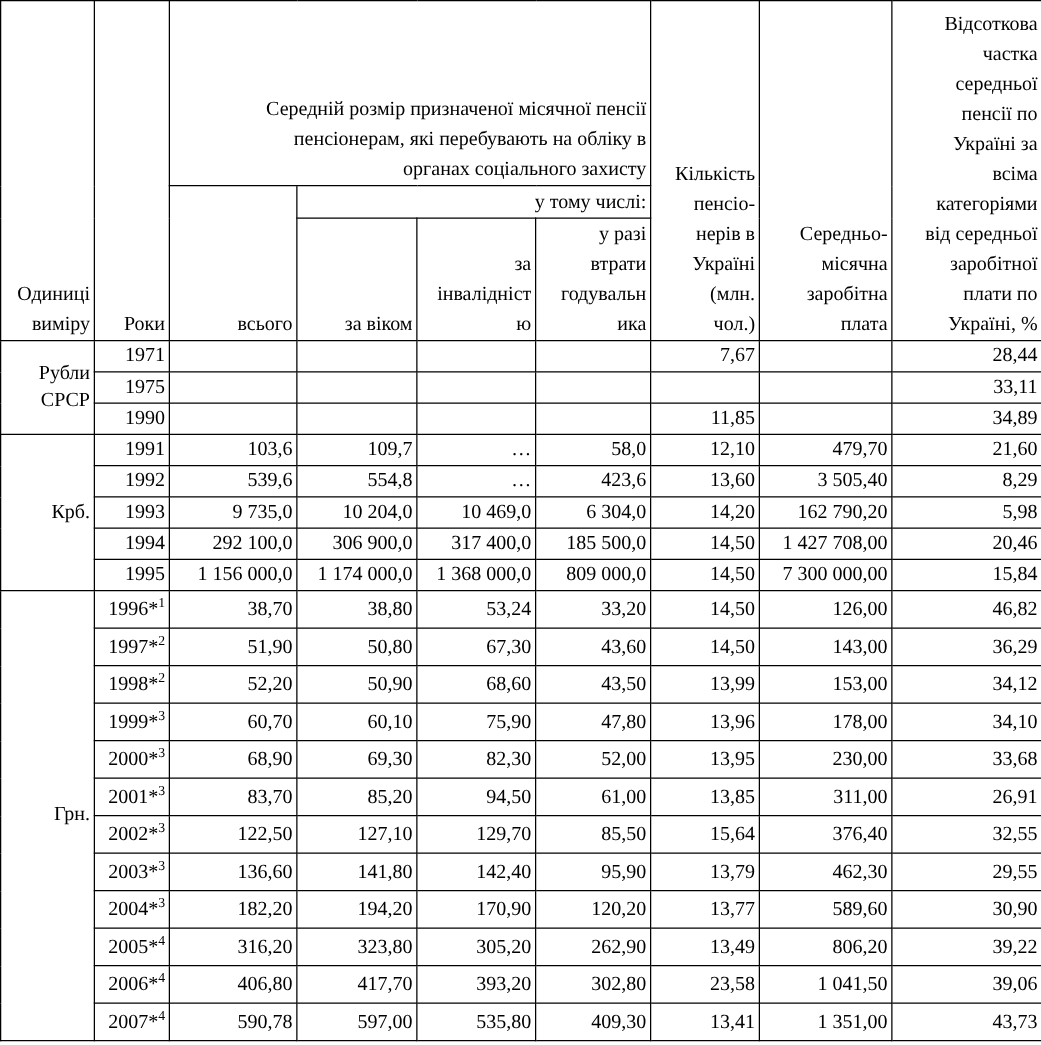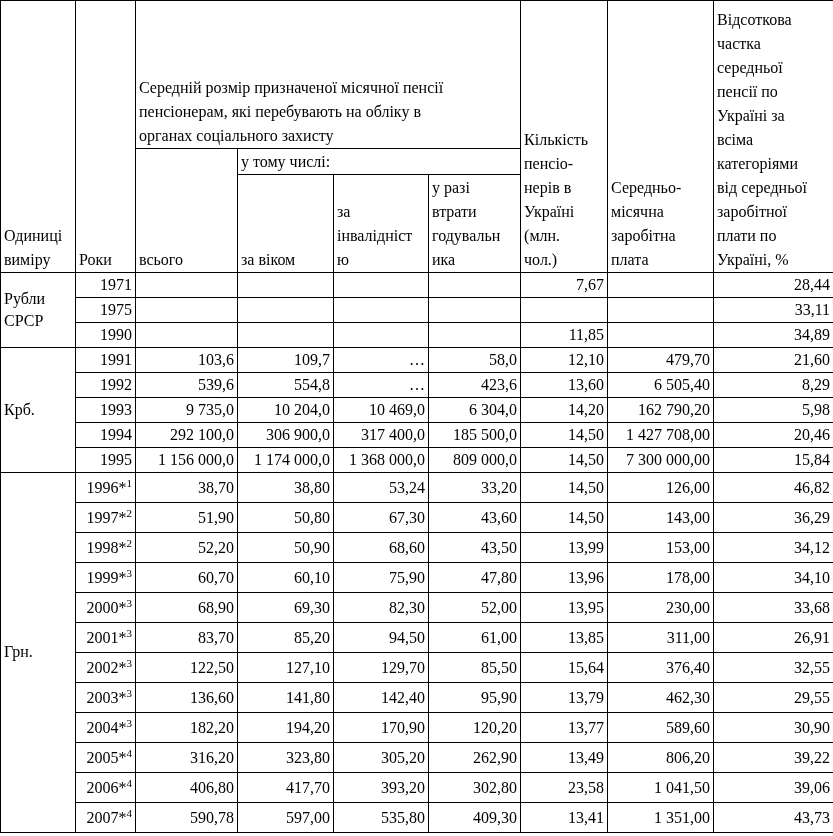--- a/index.html
+++ b/index.html
@@ -23,38 +23,38 @@
   table.pension-table td {
     border: 1px solid #000000;
     font-weight: normal;
     font-size: 16px;
     color: #000000;
     padding: 0 3px;
     overflow: hidden;
   }
   
   thead th {
-    text-align: left;
+    text-align: right;
     vertical-align: bottom;
     line-height: 1.5;
     white-space: pre-line;
     padding-bottom: 2px;
   }
   thead tr.hrow-1 { height: 148px; }
   thead tr.hrow-2 { height: 26px; }
   thead tr.hrow-3 { height: 98px; }
   th.including-cell {
     vertical-align: middle;
     padding-bottom: 0;
   }
   
   tbody tr.rub-row { height: 25px; }
   tbody tr.hrn-row { height: 30px; }
   td.unit-cell {
-    text-align: left;
+    text-align: right;
     vertical-align: middle;
     white-space: pre-line;
     line-height: 1.4;
   }
   td.year-cell {
     text-align: right;
     vertical-align: middle;
     white-space: nowrap;
   }
   td.year-cell sup {
@@ -173,21 +173,21 @@
           <td class="num-cell">479,70</td>
           <td class="num-cell">21,60</td>
         </tr>
         <tr class="rub-row">
           <td class="year-cell">1992</td>
           <td class="num-cell">539,6</td>
           <td class="num-cell">554,8</td>
           <td class="num-cell">…</td>
           <td class="num-cell">423,6</td>
           <td class="num-cell">13,60</td>
-          <td class="num-cell">6 505,40</td>
+          <td class="num-cell">3 505,40</td>
           <td class="num-cell">8,29</td>
         </tr>
         <tr class="rub-row">
           <td class="year-cell">1993</td>
           <td class="num-cell">9 735,0</td>
           <td class="num-cell">10 204,0</td>
           <td class="num-cell">10 469,0</td>
           <td class="num-cell">6 304,0</td>
           <td class="num-cell">14,20</td>
           <td class="num-cell">162 790,20</td>

